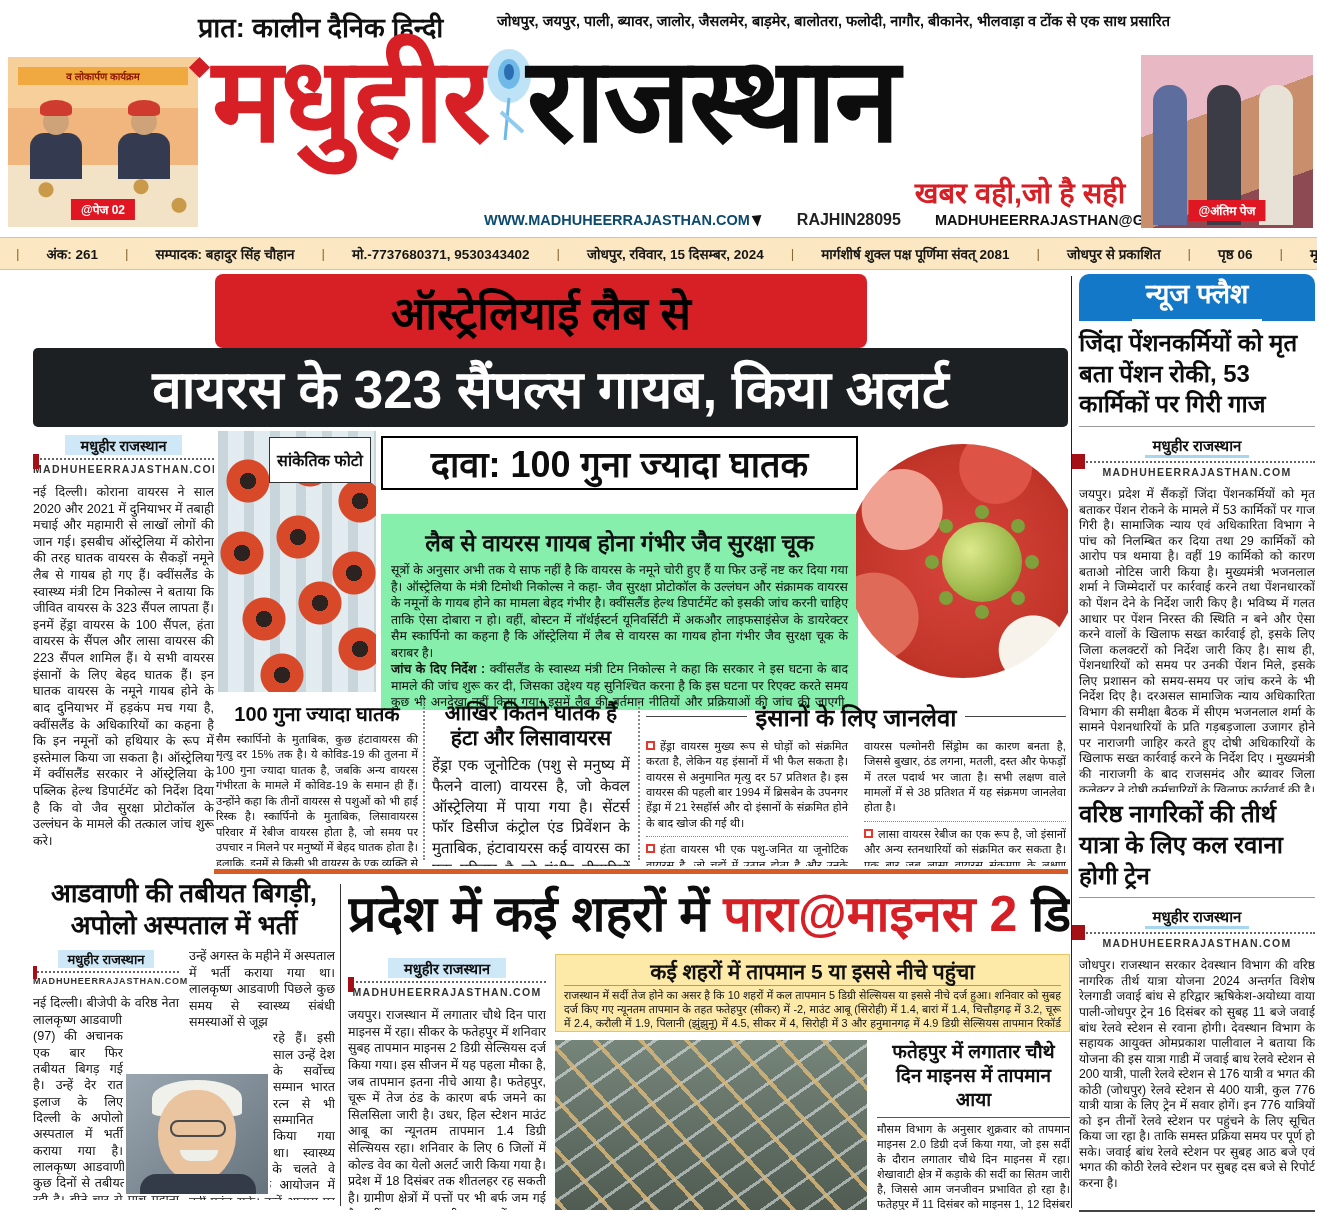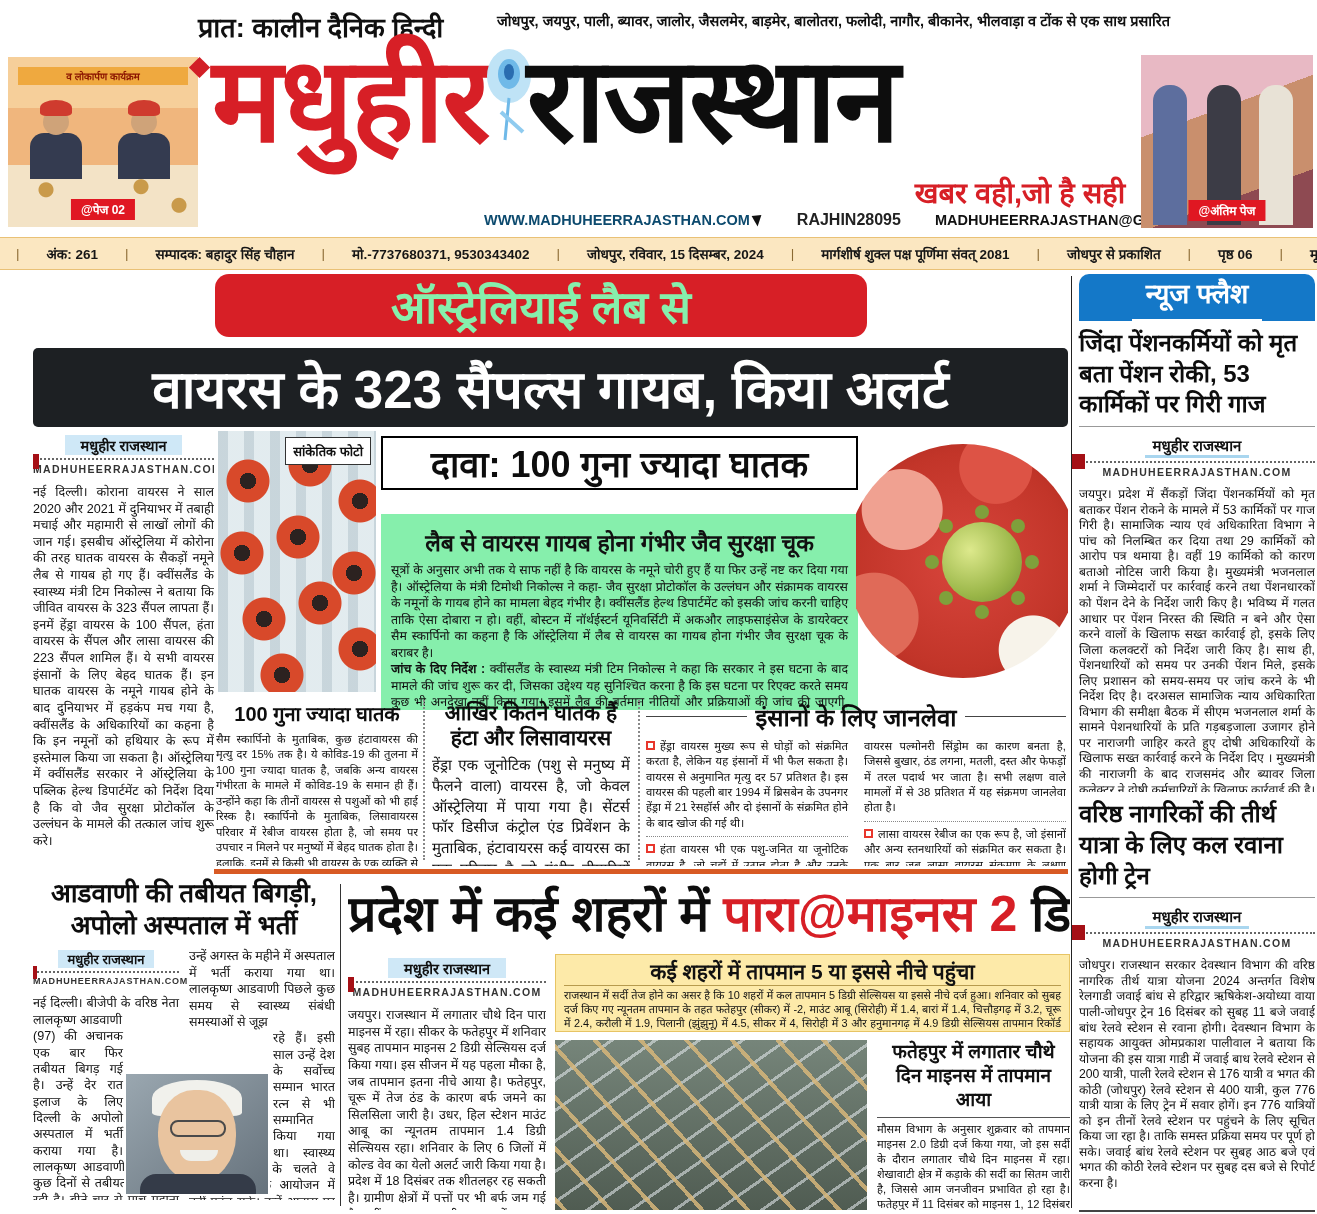--- a/index.html
+++ b/index.html
@@ -33,21 +33,21 @@
   .mast-reg { font-size:16px; font-weight:bold; color:#222; }
   .mast-mail { font-size:14.5px; font-weight:bold; color:#111; }
   .cursor-icon { display:inline-block; width:0; height:0; border-left:9px solid #111; border-top:4px solid transparent; border-bottom:8px solid transparent; transform:rotate(-30deg); margin-left:4px; }
 
   
   .infobar { position:absolute; left:0; top:237px; width:1317px; height:33px; background:#fbe7c1; border-top:1px solid #e9c176; border-bottom:1px solid #e9c176; display:flex; align-items:center; justify-content:center; gap:16px; font-size:13.5px; font-weight:bold; color:#161616; white-space:nowrap; }
   .infobar .it { padding:0 11px; }
   .infobar .sep { color:#8a6a33; font-weight:normal; }
 
   
-  .kicker { position:absolute; left:215px; top:274px; width:652px; height:63px; background:#d71f26; border-radius:14px; color:#86efac; font-size:45px; font-weight:bold; display:flex; align-items:center; justify-content:center; overflow:hidden; }
+  .kicker { position:absolute; left:215px; top:274px; width:652px; height:74px; background:#d71f26; border-radius:8px; color:#000000; font-size:45px; font-weight:bold; display:flex; align-items:center; justify-content:center; overflow:hidden; }
   .headline { position:absolute; left:33px; top:348px; width:1035px; height:79px; background:#1d2023; border-radius:5px; color:#fff; font-size:53px; font-weight:bold; display:flex; align-items:center; justify-content:center; white-space:nowrap; overflow:hidden; }
 
   .byline { position:relative; text-align:center; padding:2px 0 3px; margin-bottom:6px; }
   .byline .sq { position:absolute; left:-7px; top:21px; width:13px; height:15px; background:#a51016; }
   .byline .nm { display:inline-block; background:#cfe8f7; padding:0 16px; font-weight:bold; font-size:14.5px; color:#111; }
   .byline.plain .nm { background:transparent; border-bottom:3px solid #a9d6ef; padding:0 8px; font-size:15px; }
   .byline .dots { border-top:2px dotted #666; margin:3px 0; }
   .byline .site { font-size:10.5px; letter-spacing:1.3px; color:#333; font-weight:bold; }
   .byline.small .nm { font-size:13px; padding:0 10px; }
   .byline.small .site { font-size:9px; letter-spacing:.8px; }
@@ -64,21 +64,21 @@
       radial-gradient(circle at 92px 34px,  #2c2220 0 8px, #d8492a 8px 21px, rgba(0,0,0,0) 22px),
       radial-gradient(circle at 142px 70px, #2c2220 0 8px, #d8492a 8px 21px, rgba(0,0,0,0) 22px),
       radial-gradient(circle at 24px 122px, #2c2220 0 8px, #d8492a 8px 21px, rgba(0,0,0,0) 22px),
       radial-gradient(circle at 80px 106px, #2c2220 0 8px, #d8492a 8px 21px, rgba(0,0,0,0) 22px),
       radial-gradient(circle at 136px 142px,#2c2220 0 8px, #d8492a 8px 21px, rgba(0,0,0,0) 22px),
       radial-gradient(circle at 46px 188px, #2c2220 0 8px, #d8492a 8px 21px, rgba(0,0,0,0) 22px),
       radial-gradient(circle at 102px 172px,#2c2220 0 8px, #d8492a 8px 21px, rgba(0,0,0,0) 22px),
       radial-gradient(circle at 142px 218px,#2c2220 0 8px, #d8492a 8px 21px, rgba(0,0,0,0) 22px),
       radial-gradient(circle at 64px 244px, #2c2220 0 8px, #d8492a 8px 21px, rgba(0,0,0,0) 22px),
       repeating-linear-gradient(90deg, rgba(175,192,202,.45) 0 10px, rgba(233,241,245,.45) 10px 26px), #dde7ea; }
-  .tube-cap { position:absolute; top:6px; right:5px; background:#fff; border:1px solid #333; font-size:13px; font-weight:bold; padding:4px 7px; }
+  .tube-cap { position:absolute; top:6px; right:5px; background:#fff; border:1px solid #333; font-size:16px; font-weight:bold; padding:11px 7px; }
 
   .claim { position:absolute; left:381px; top:436px; width:477px; }
   .claim-head { border:2px solid #000; height:54px; display:flex; align-items:center; justify-content:center; font-size:36px; font-weight:bold; color:#0d0d0d; background:#fff; }
   .claim-pink { margin-top:24px; background:#86efac; padding:12px 10px 8px; height:196px; overflow:hidden; }
   .claim-sub { text-align:center; font-size:23px; font-weight:bold; border-bottom:1px solid #caa striped; margin-bottom:4px; }
   .claim-pink p { font-size:12.4px; line-height:1.33; }
 
   .virus-photo { position:absolute; left:856px; top:430px; width:212px; height:262px; overflow:hidden; }
   .vcircle { position:absolute; left:-10px; top:14px; width:234px; height:234px; border-radius:50%;
     background:

